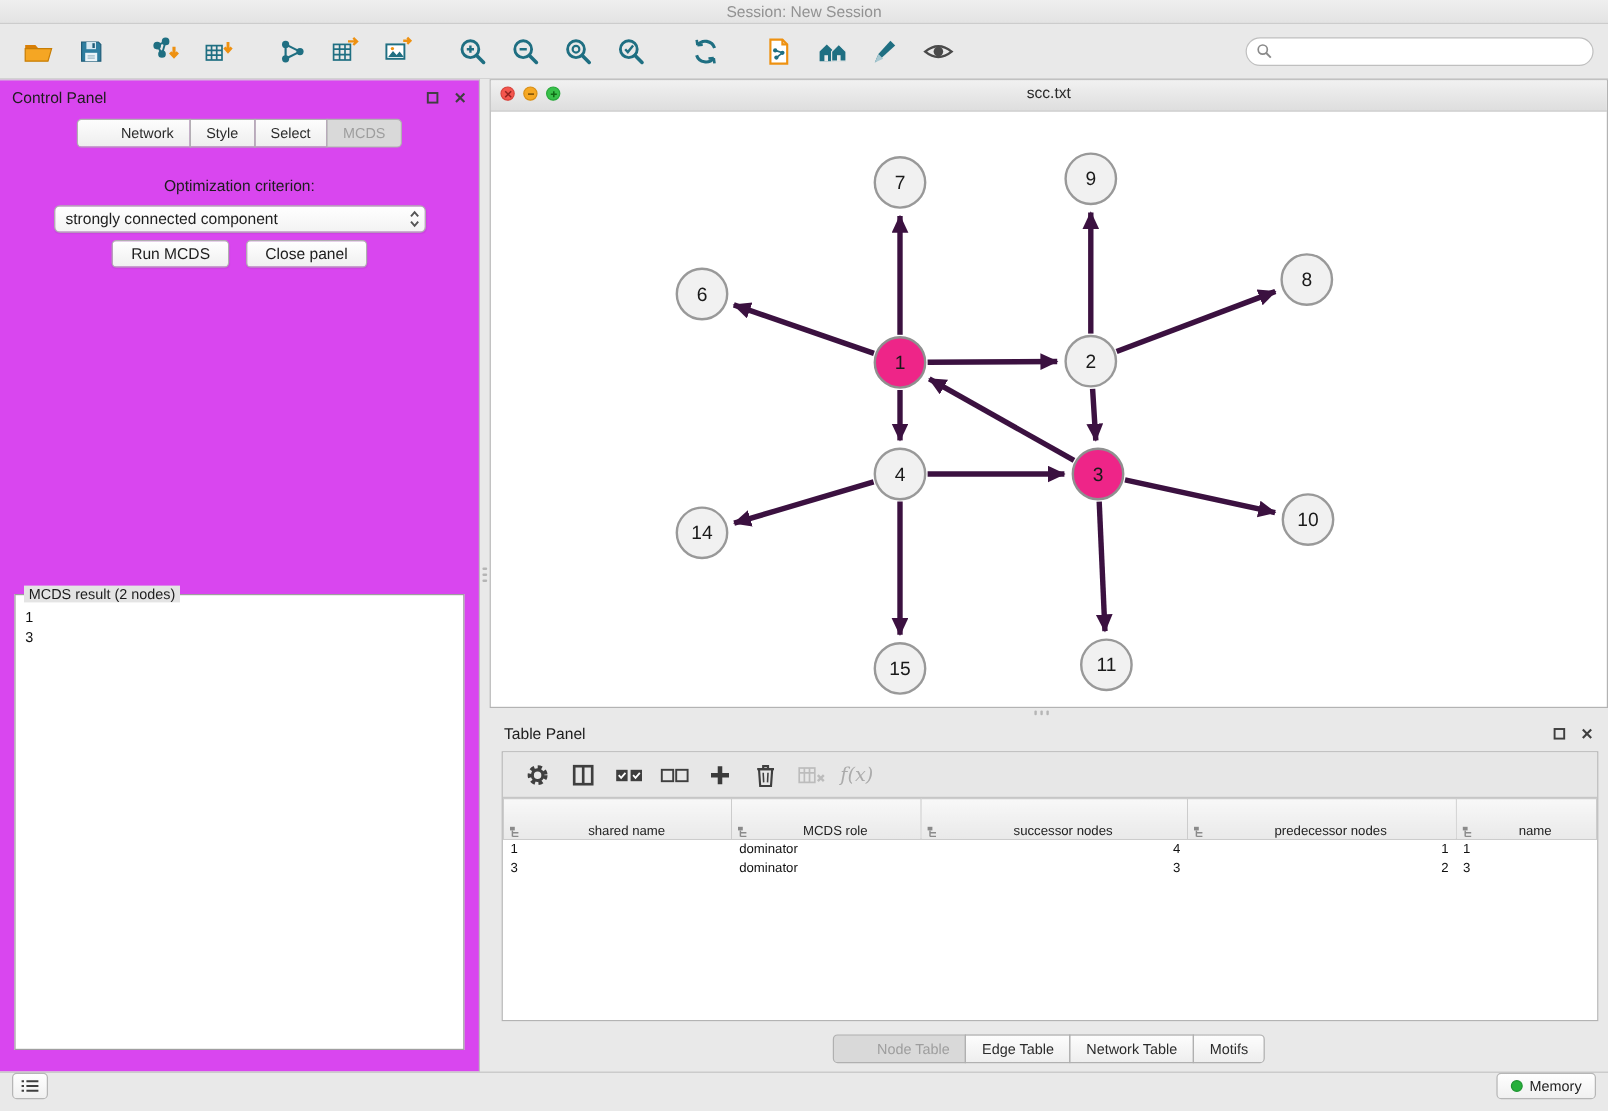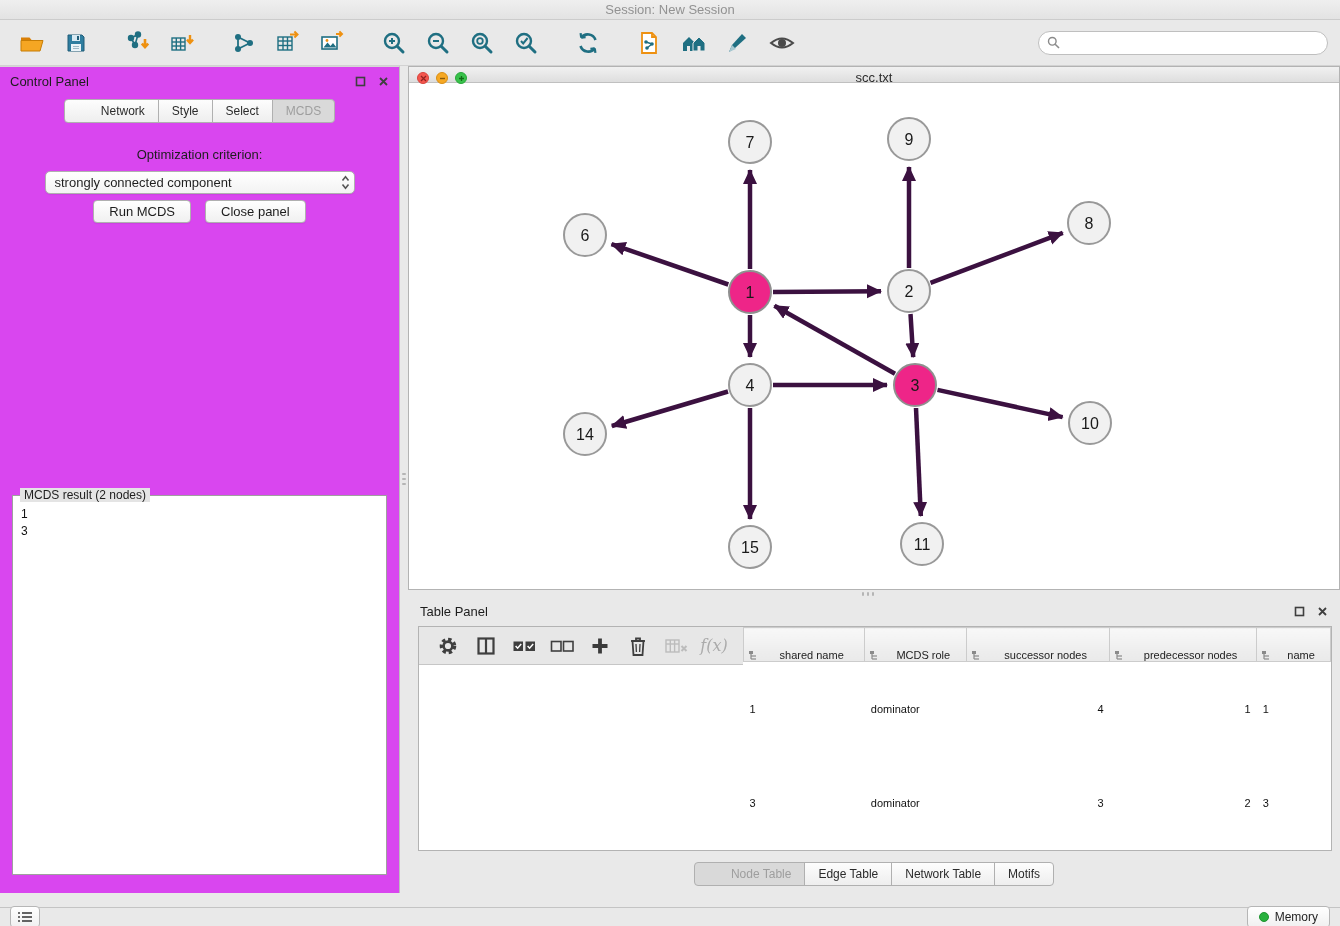--- a/index.html
+++ b/index.html
@@ -84,41 +84,41 @@
     background:#e4e4e4; padding:0 4px; line-height:14px;
   }
   .result-text { position:absolute; inset:10px 4px 4px 8px; font-size:12px; line-height:17px; color:#111; overflow:hidden; }
 
   
   .network-view {
     position:absolute; left:408px; top:66px; width:932px; height:524px;
     background:#ffffff; border:1px solid #b3b3b3;
   }
   .inner-titlebar {
-    height:16px; background:linear-gradient(#f1f1f1,#dedede);
+    height:26px; background:linear-gradient(#f1f1f1,#dedede);
     border-bottom:1px solid #c0c0c0; position:relative;
     text-align:center; font-size:13px; line-height:21px; color:#2b2b2b;
   }
   .traffic { position:absolute; left:8px; top:5px; display:flex; gap:7px; }
   .light { width:12px; height:12px; border-radius:50%; display:flex; align-items:center; justify-content:center; }
   .light.red { background:#f4564e; border:1px solid #d8433c; }
   .light.yellow { background:#f6a823; border:1px solid #d98f15; }
   .light.green { background:#38c14a; border:1px solid #28a83a; }
 
   
   .h-splitter { position:absolute; left:408px; top:590px; width:932px; height:8px; background:#e9e9e9; }
   .h-splitter .grip { position:absolute; left:446px; top:1px; width:28px; height:6px; display:flex; gap:3px; align-items:center; justify-content:center; }
   .h-splitter .grip i { width:2px; height:4px; background:#b5b5b5; border-radius:1px; }
 
   
   .table-panel { position:absolute; left:408px; top:598px; width:932px; bottom:33px; background:#e9e9e9; }
   .table-panel .panel-header { padding:0 12px; height:26px; }
   .table-container {
     position:absolute; left:10px; right:8px; top:28px; bottom:42px;
-    border:1px solid #b3b3b3; background:#ffffff; display:flex; flex-direction:row; overflow:hidden;
+    border:1px solid #b3b3b3; background:#ffffff; display:flex; flex-direction:column; overflow:hidden;
   }
   .table-toolbar {
     height:38px; background:#e7e7e7; border-bottom:1px solid #c6c6c6;
     display:flex; align-items:center; padding:0 12px; gap:4px; flex:0 0 auto;
   }
   .tt-btn { width:34px; height:30px; display:flex; align-items:center; justify-content:center; }
   .fx { font-family:"DejaVu Serif", serif; font-style:italic; font-size:16px; color:#ababab; }
 
   table.data { border-collapse:collapse; font-size:11px; table-layout:fixed; }
   table.data th {
@@ -129,23 +129,23 @@
   table.data th .th-inner { display:flex; align-items:center; justify-content:flex-start; gap:4px;margin-top:21px; }
   table.data th .th-label { flex:1; text-align:center; }
   table.data td { height:16px; padding:0 6px; color:#111; white-space:nowrap; }
   .al { text-align:left; } .ar { text-align:right; }
   .c1 { width:138px; } .c2 { width:114px; } .c3 { width:161px; } .c4 { width:162px; } .c5 { width:85px; }
 
   .bottom-tabs { position:absolute; left:0; right:0; bottom:7px; display:flex; justify-content:center; }
 
   
   .statusbar {
-    position:absolute; left:0; right:0; bottom:0; height:19px;
+    position:absolute; left:0; right:0; bottom:0; height:33px;
     border-top:1px solid #c4c4c4; background:#e9e9e9;
-    display:flex; align-items:center; padding:0 10px;
+    display:flex; align-items:flex-start; padding:0 10px;
   }
   .status-btn {
     height:22px; border:1px solid #b6b6b6; border-radius:4px;
     background:linear-gradient(#ffffff,#f0f0f0);
     display:flex; align-items:center; justify-content:center; gap:6px; padding:0 6px; font-size:12px;
   }
   .memory-btn { margin-left:auto; padding:0 11px; }
   .memory-dot { width:10px; height:10px; border-radius:50%; background:#27b03c; border:1px solid #1f9431; }
 </style>
 </head>

